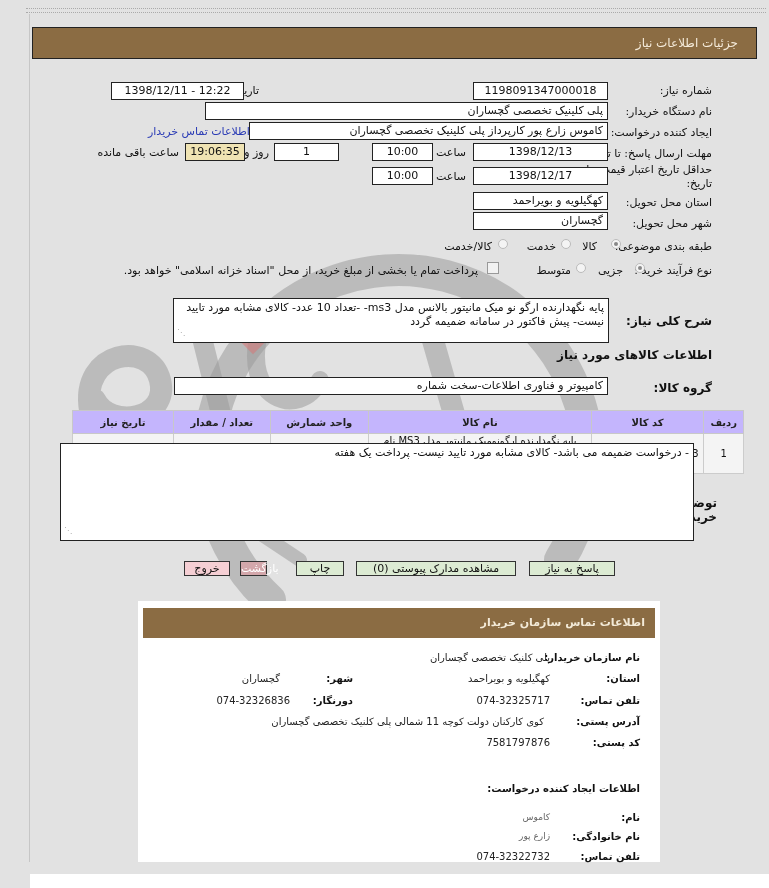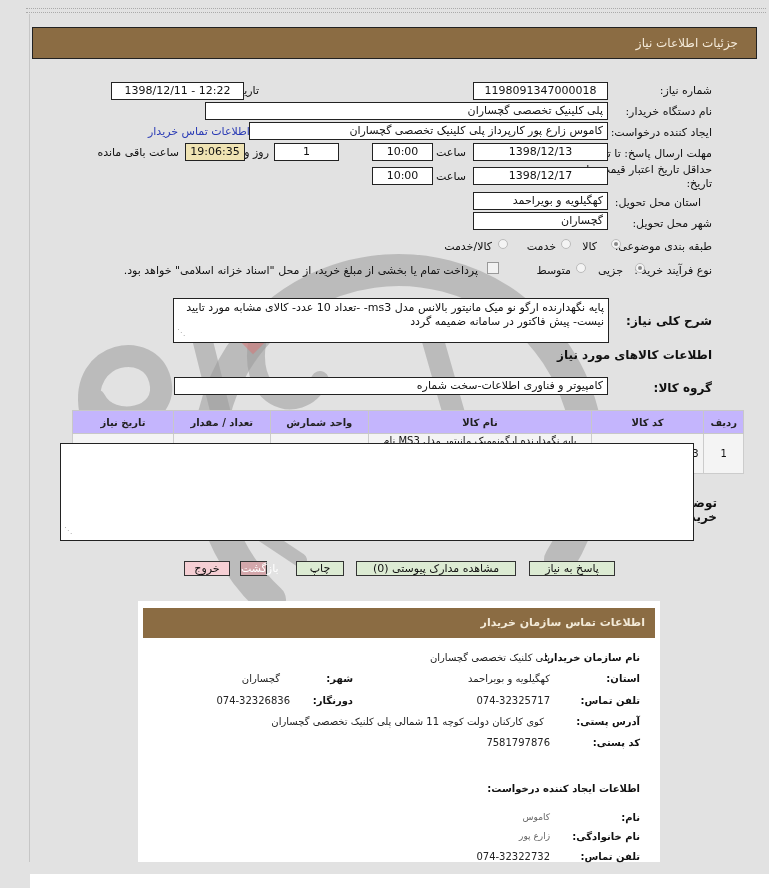--- a/index.html
+++ b/index.html
@@ -101,21 +101,21 @@
 <div class="lbl" style="right:500px;top:146px;">روز و</div>
 <div class="box c yellow" style="left:185px;top:143px;width:60px;">19:06:35</div>
 <div class="lbl" style="right:590px;top:146px;">ساعت باقی مانده</div>
 
 <div class="lbl" style="right:57px;top:163px;">حداقل تاریخ اعتبار قیمت: تا</div>
 <div class="lbl" style="right:57px;top:177px;">تاریخ:</div>
 <div class="box c" style="left:473px;top:167px;width:135px;">1398/12/17</div>
 <div class="lbl" style="right:303px;top:170px;">ساعت</div>
 <div class="box c" style="left:372px;top:167px;width:61px;">10:00</div>
 
-<div class="lbl" style="right:68px;top:196px;margin-left:28px;">استان محل تحویل:</div>
+<div class="lbl" style="right:57px;top:196px;margin-left:28px;">استان محل تحویل:</div>
 <div class="box r" style="left:473px;top:192px;width:135px;">کهگیلویه و بویراحمد</div>
 
 <div class="lbl" style="right:57px;top:217px;">شهر محل تحویل:</div>
 <div class="box r" style="left:473px;top:212px;width:135px;">گچساران</div>
 
 <div class="lbl" style="right:57px;top:240px;">طبقه بندی موضوعی:</div>
 <div class="radio on" style="left:611px;top:239px;"></div>
 <div class="lbl" style="right:172px;top:240px;">کالا</div>
 <div class="radio" style="left:561px;top:239px;"></div>
 <div class="lbl" style="right:213px;top:240px;">خدمت</div>
@@ -160,20 +160,21 @@
       <td>عدد</td>
       <td>15</td>
       <td>1398/12/15</td>
     </tr>
   </tbody>
 </table>
 
 <div class="lbl bold" style="right:52px;top:496px;font-size:12px;">توضیحات</div>
 <div class="lbl bold" style="right:52px;top:510px;font-size:12px;">خریدار:</div>
 <div class="textarea" style="left:60px;top:443px;width:634px;height:98px;">
+  <span>- درخواست ضمیمه می باشد- کالای مشابه مورد تایید نیست- پرداخت یک هفته</span>
   <span class="grip">⋰</span>
 </div>
 
 <div class="btn green" style="left:529px;top:561px;width:86px;">پاسخ به نیاز</div>
 <div class="btn green" style="left:356px;top:561px;width:160px;">مشاهده مدارک پیوستی (0)</div>
 <div class="btn green" style="left:296px;top:561px;width:48px;">چاپ</div>
 <div class="btn dpink" style="left:240px;top:561px;width:27px;">بازگشت</div>
 <div class="btn pink" style="left:184px;top:561px;width:46px;">خروج</div>
 
 <div class="panel">

